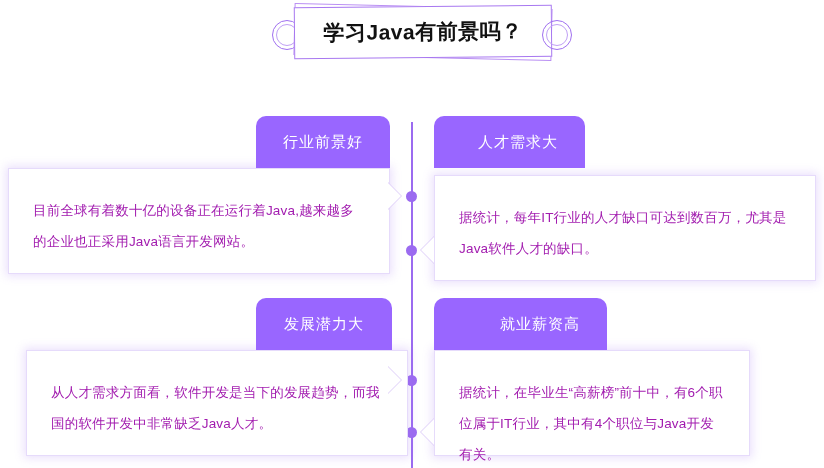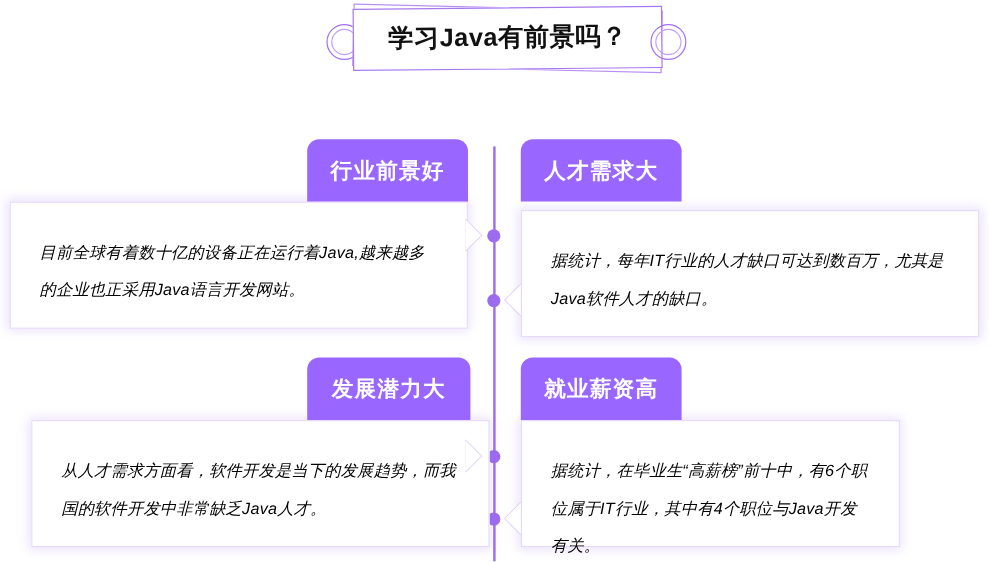--- a/index.html
+++ b/index.html
@@ -100,22 +100,22 @@
   #center-dot-2 { top: 245px; }
   #center-dot-3 { top: 375px; }
   #center-dot-4 { top: 427px; }
 
   .badge {
     position: absolute;
     height: 52px;
     line-height: 52px;
     background: #9966ff;
     color: #ffffff;
-    font-size: 18px;
-    font-weight: bold;
+    font-size: 15px;
+    font-weight: normal;
     text-align: center;
     letter-spacing: 1px;
     white-space: nowrap;
     z-index: 3;
   }
   .badge-right-anchor { border-radius: 10px 10px 0 0; }
   .badge-left-anchor  { border-radius: 10px 10px 0 0; }
 
   .card {
     position: absolute;
@@ -125,23 +125,22 @@
     box-sizing: border-box;
     z-index: 2;
   }
   .card-body {
     position: absolute;
     left: 24px;
     right: 26px;
     top: 26px;
     font-size: 13.5px;
     line-height: 31px;
-    color: #000000;
+    color: #a21caf;
     letter-spacing: 0.2px;
-    font-style: italic;
   }
 
   
   .notch {
     position: absolute;
     width: 0;
     height: 0;
     z-index: 4;
   }
   
@@ -168,33 +167,33 @@
   }
 
   
   #card-1      { left: 8px;  top: 168px; width: 382px; height: 106px; }
   #badge-1     { left: 256px; top: 116px; width: 134px; }
   #notch-1-out { left: 388px; top: 182px; }
   #notch-1     { left: 388px; top: 183px; }
 
   
   #card-2      { left: 434px; top: 175px; width: 382px; height: 106px; }
-  #badge-2     { left: 434px; top: 116px; width: 134px; }
+  #badge-2     { left: 434px; top: 116px; width: 134px; padding-left: 17px; }
   #notch-2-out { left: 420px; top: 236px; }
   #notch-2     { left: 421px; top: 237px; }
 
   
   #card-3      { left: 26px;  top: 350px; width: 382px; height: 106px; }
   #badge-3     { left: 256px; top: 298px; width: 136px; }
   #notch-3-out { left: 388px; top: 366px; }
   #notch-3     { left: 388px; top: 367px; }
 
   
   #card-4      { left: 434px; top: 350px; width: 316px; height: 106px; }
-  #badge-4     { left: 434px; top: 298px; width: 134px; }
+  #badge-4     { left: 434px; top: 298px; width: 134px; padding-left: 39px; }
   #notch-4-out { left: 420px; top: 418px; }
   #notch-4     { left: 421px; top: 419px; }
 </style>
 </head>
 <body>
 
 <div id="title-banner">
   <div class="title-ring" id="title-ring-left"></div>
   <div class="title-frame" id="title-frame-back"></div>
   <div class="title-frame" id="title-frame-front"></div>

